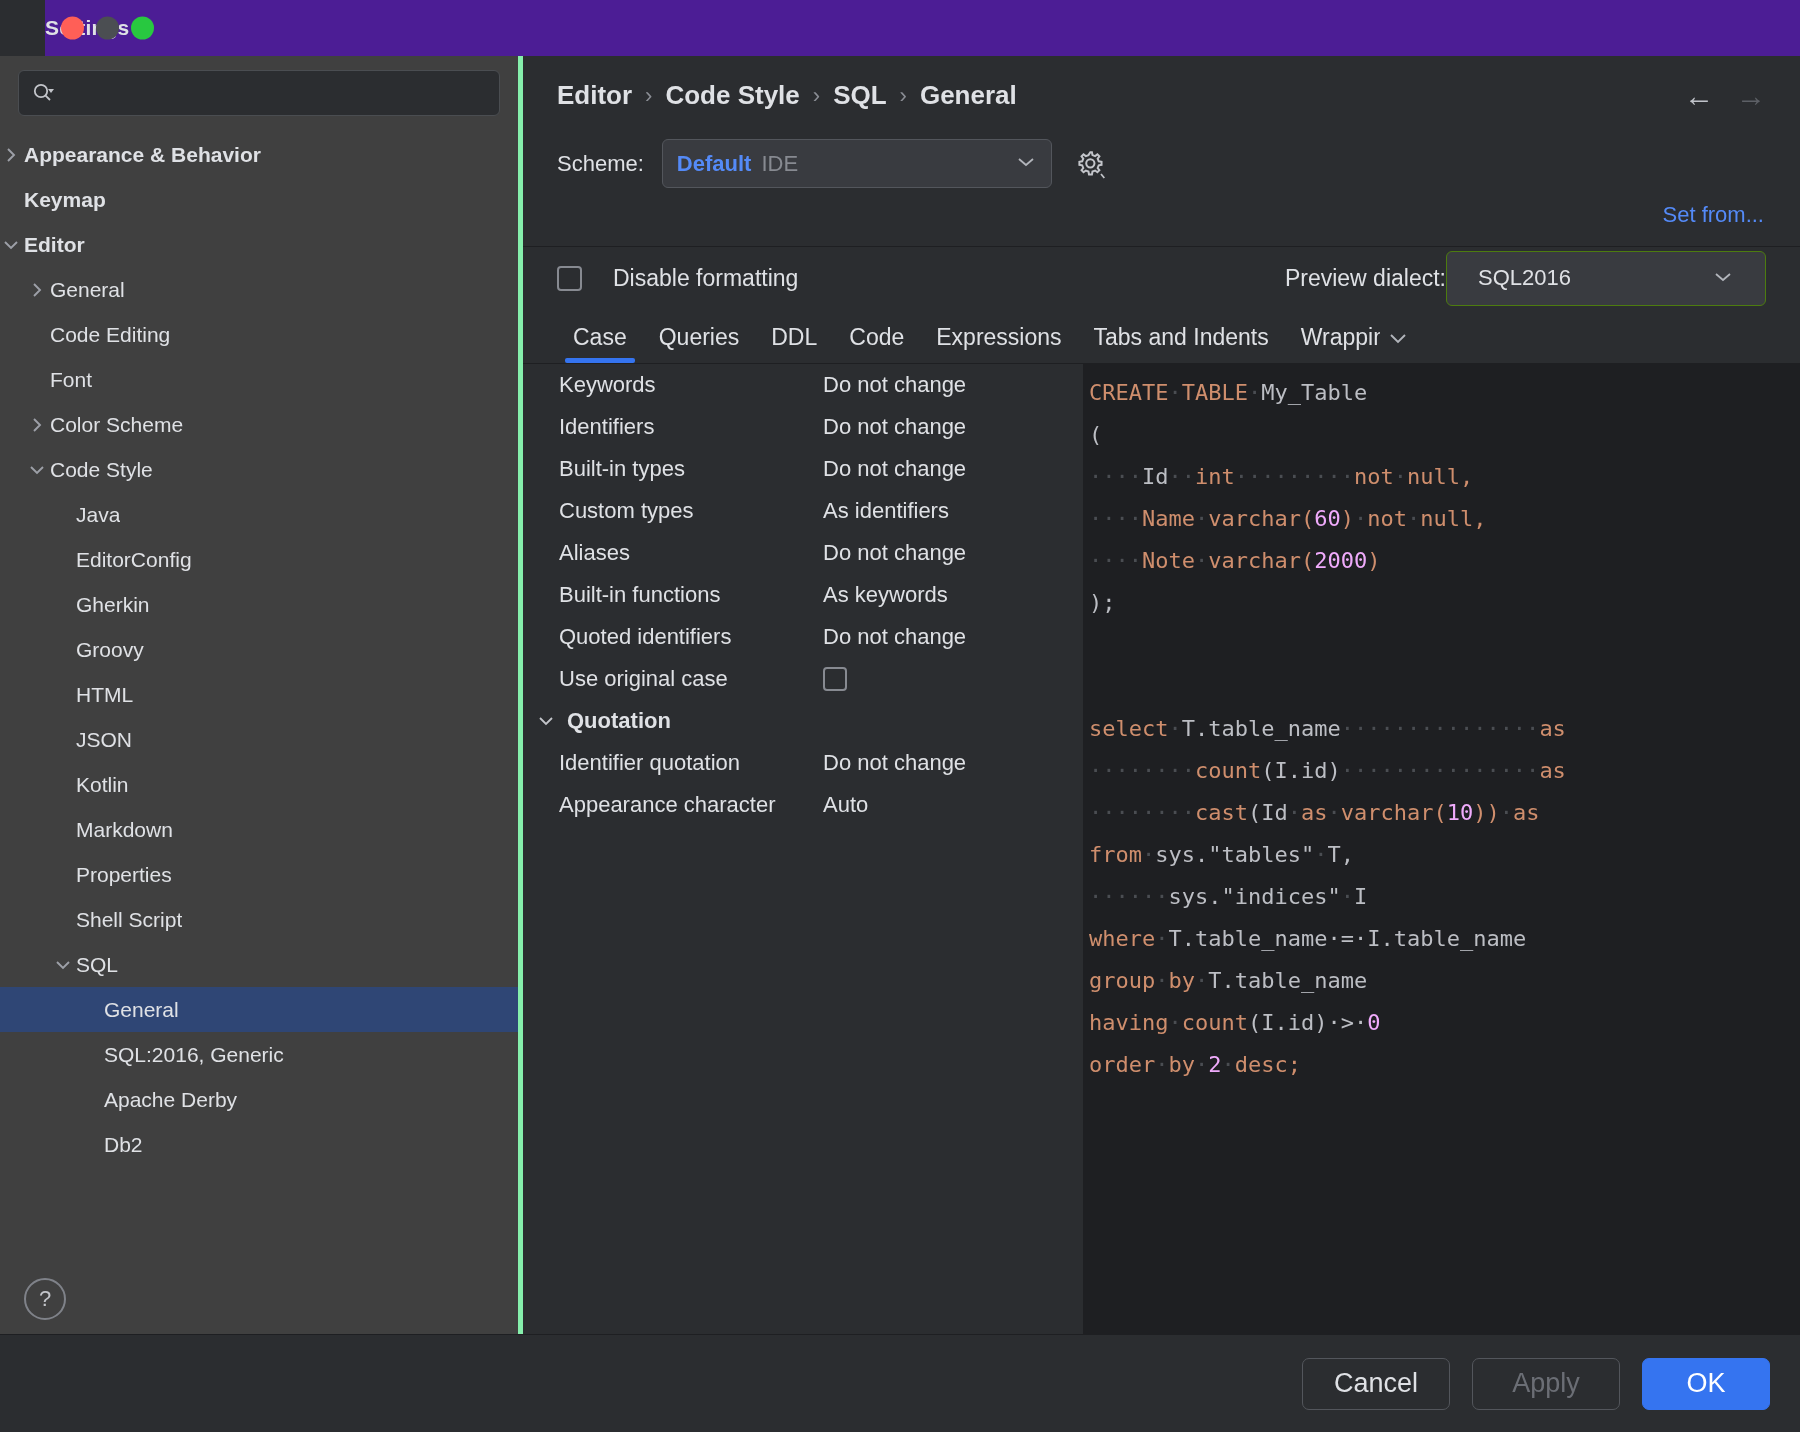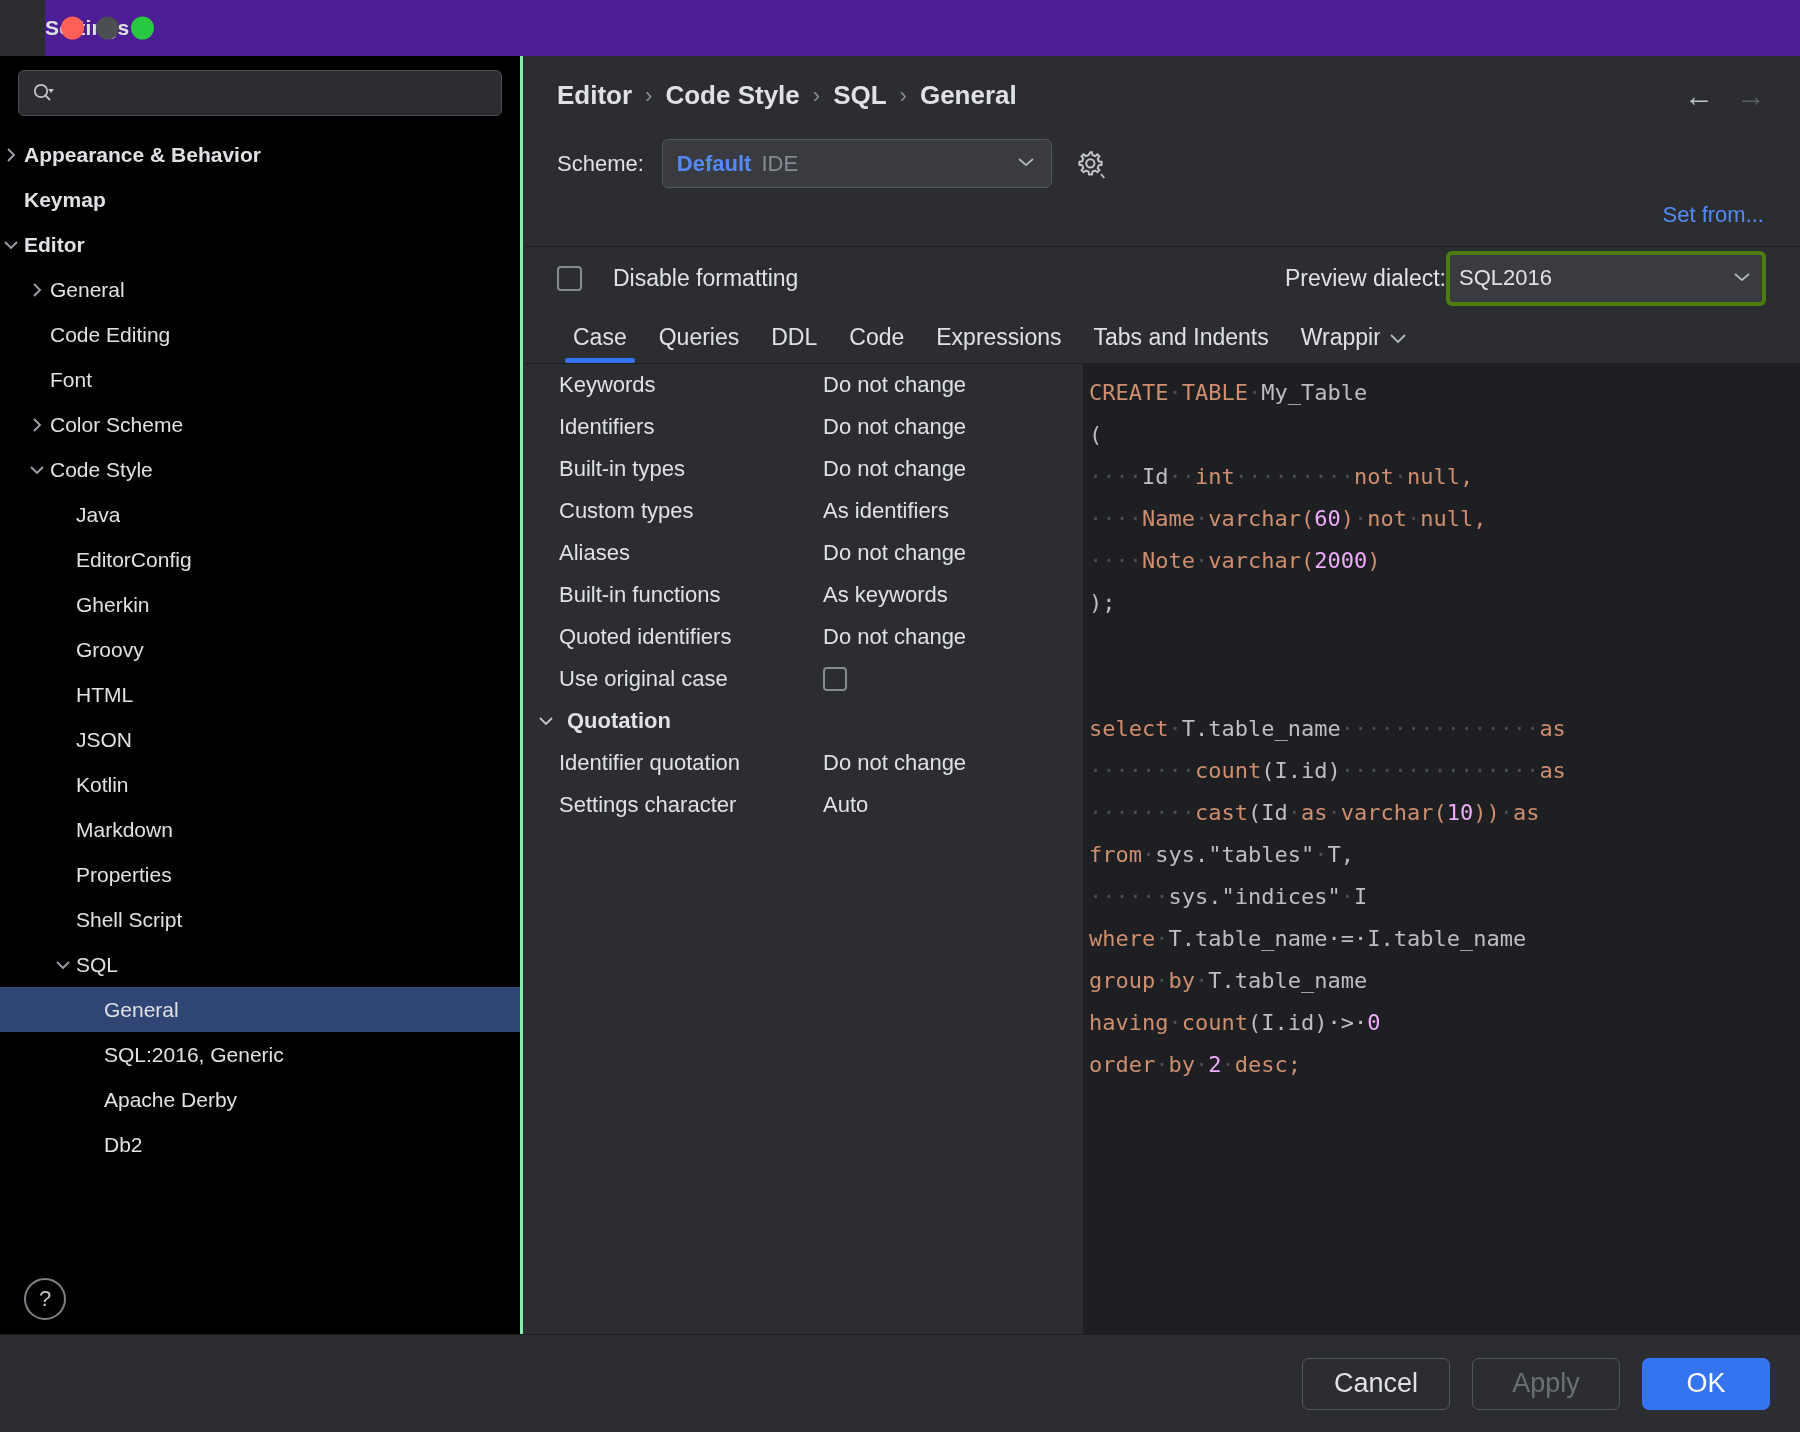--- a/index.html
+++ b/index.html
@@ -24,22 +24,22 @@
   .dot.red { background: #ff5f57; }
   .dot.yellow { background: #4b4e52; }
   .dot.green { background: #28c840; }
   .title-text { font-size: 21px; font-weight: bold; color: #dfe1e5; letter-spacing: .2px; }
 
   
   .body { flex: 1 1 auto; display: flex; min-height: 0; }
 
   
   .sidebar {
-    width: 523px; flex: 0 0 523px; background: #000000;
-    border-right: 3px solid #86efac; display: flex; flex-direction: column;
+    width: 523px; flex: 0 0 523px; background: #404040;
+    border-right: 5px solid #86efac; display: flex; flex-direction: column;
     overflow: hidden; position: relative;
   }
   .search-wrap { padding: 14px 18px 10px 18px; }
   .search-box {
     height: 46px; border: 1px solid #4a4d51; border-radius: 6px;
     background: #2b2d30; display: flex; align-items: center; padding: 0 12px; gap: 6px;
   }
   .search-box svg { display: block; }
   .search-input {
     flex: 1; background: transparent; border: none; outline: none;
@@ -91,22 +91,22 @@
   .setfrom { color: #548af7; font-size: 22px; }
 
   .divider { height: 1px; background: #1e1f22; margin-top: 18px; }
 
   .opts-row { display: flex; align-items: center; padding: 0 34px; height: 62px; }
   .chk { width: 25px; height: 25px; border: 2px solid #878a91; border-radius: 4px; background: transparent; flex: 0 0 25px; }
   .chk-label { font-size: 23px; margin-left: 31px; color: #dfe1e5; }
   .dialect-wrap { margin-left: auto; display: flex; align-items: center; }
   .dialect-label { font-size: 23px; color: #dfe1e5; }
   .dialect-select {
-    width: 320px; height: 55px; background: #393b40; border: 4px solid #4d7c0f; border-radius: 6px;
-    display: flex; align-items: center; padding: 0 9px; color: #dfe1e5; font-size: 22px;
+    width: 320px; height: 55px; background: #393b40; border: 1px solid #4d7c0f; border-radius: 6px;
+    display: flex; align-items: center; padding: 0 31px; color: #dfe1e5; font-size: 22px;
   }
 
   
   .tabs { display: flex; align-items: flex-end; padding-left: 34px; height: 54px; position: relative; }
   .tab {
     font-size: 23px; color: #dfe1e5; padding: 0 16px 12px 16px; position: relative; white-space: nowrap;
   }
   .tab.active::after {
     content: ""; position: absolute; left: 8px; right: 8px; bottom: 0; height: 5px; background: #3574f0; border-radius: 2px;
   }
@@ -413,21 +413,21 @@
                   <path d="M4 4 L10 10 L16 4" stroke="#c3c5ca" stroke-width="1.8" fill="none"></path>
                 </svg>
               </span>
               <span class="sl-name">Quotation</span>
             </div>
             <div class="sl-row">
               <span class="sl-name">Identifier quotation</span>
               <span class="sl-value">Do not change</span>
             </div>
             <div class="sl-row">
-              <span class="sl-name">Settings character</span>
+              <span class="sl-name">Appearance character</span>
               <span class="sl-value">Auto</span>
             </div>
           </div>
         <div class="preview" id="preview"><div><span class="kw">CREATE</span><span class="ws">·</span><span class="kw">TABLE</span><span class="ws">·</span><span class="id">My_Table</span></div><div><span class="id">(</span></div><div><span class="ws">····</span><span class="id">Id</span><span class="ws">··</span><span class="kw">int</span><span class="ws">·········</span><span class="kw">not</span><span class="ws">·</span><span class="kw">null,</span></div><div><span class="ws">····</span><span class="kw">Name</span><span class="ws">·</span><span class="kw">varchar(</span><span class="num">60</span><span class="kw">)</span><span class="ws">·</span><span class="kw">not</span><span class="ws">·</span><span class="kw">null,</span></div><div><span class="ws">····</span><span class="kw">Note</span><span class="ws">·</span><span class="kw">varchar(</span><span class="num">2000</span><span class="kw">)</span></div><div><span class="id">);</span></div><div>&nbsp;</div><div>&nbsp;</div><div><span class="kw">select</span><span class="ws">·</span><span class="id">T.table_name</span><span class="ws">···············</span><span class="kw">as</span></div><div><span class="ws">········</span><span class="kw">count</span><span class="id">(I.id)</span><span class="ws">···············</span><span class="kw">as</span></div><div><span class="ws">········</span><span class="kw">cast</span><span class="id">(Id</span><span class="ws">·</span><span class="kw">as</span><span class="ws">·</span><span class="kw">varchar(</span><span class="num">10</span><span class="kw">))</span><span class="ws">·</span><span class="kw">as</span></div><div><span class="kw">from</span><span class="ws">·</span><span class="id">sys."tables"</span><span class="ws">·</span><span class="id">T,</span></div><div><span class="ws">······</span><span class="id">sys."indices"</span><span class="ws">·</span><span class="id">I</span></div><div><span class="kw">where</span><span class="ws">·</span><span class="id">T.table_name</span><span class="id">·=·</span><span class="id">I.table_name</span></div><div><span class="kw">group</span><span class="ws">·</span><span class="kw">by</span><span class="ws">·</span><span class="id">T.table_name</span></div><div><span class="kw">having</span><span class="ws">·</span><span class="kw">count</span><span class="id">(I.id)</span><span class="id">·&gt;·</span><span class="num">0</span></div><div><span class="kw">order</span><span class="ws">·</span><span class="kw">by</span><span class="ws">·</span><span class="num">2</span><span class="ws">·</span><span class="kw">desc;</span></div></div>
       </div>
 
     </div>
   </div>
 
   <div class="footer">

